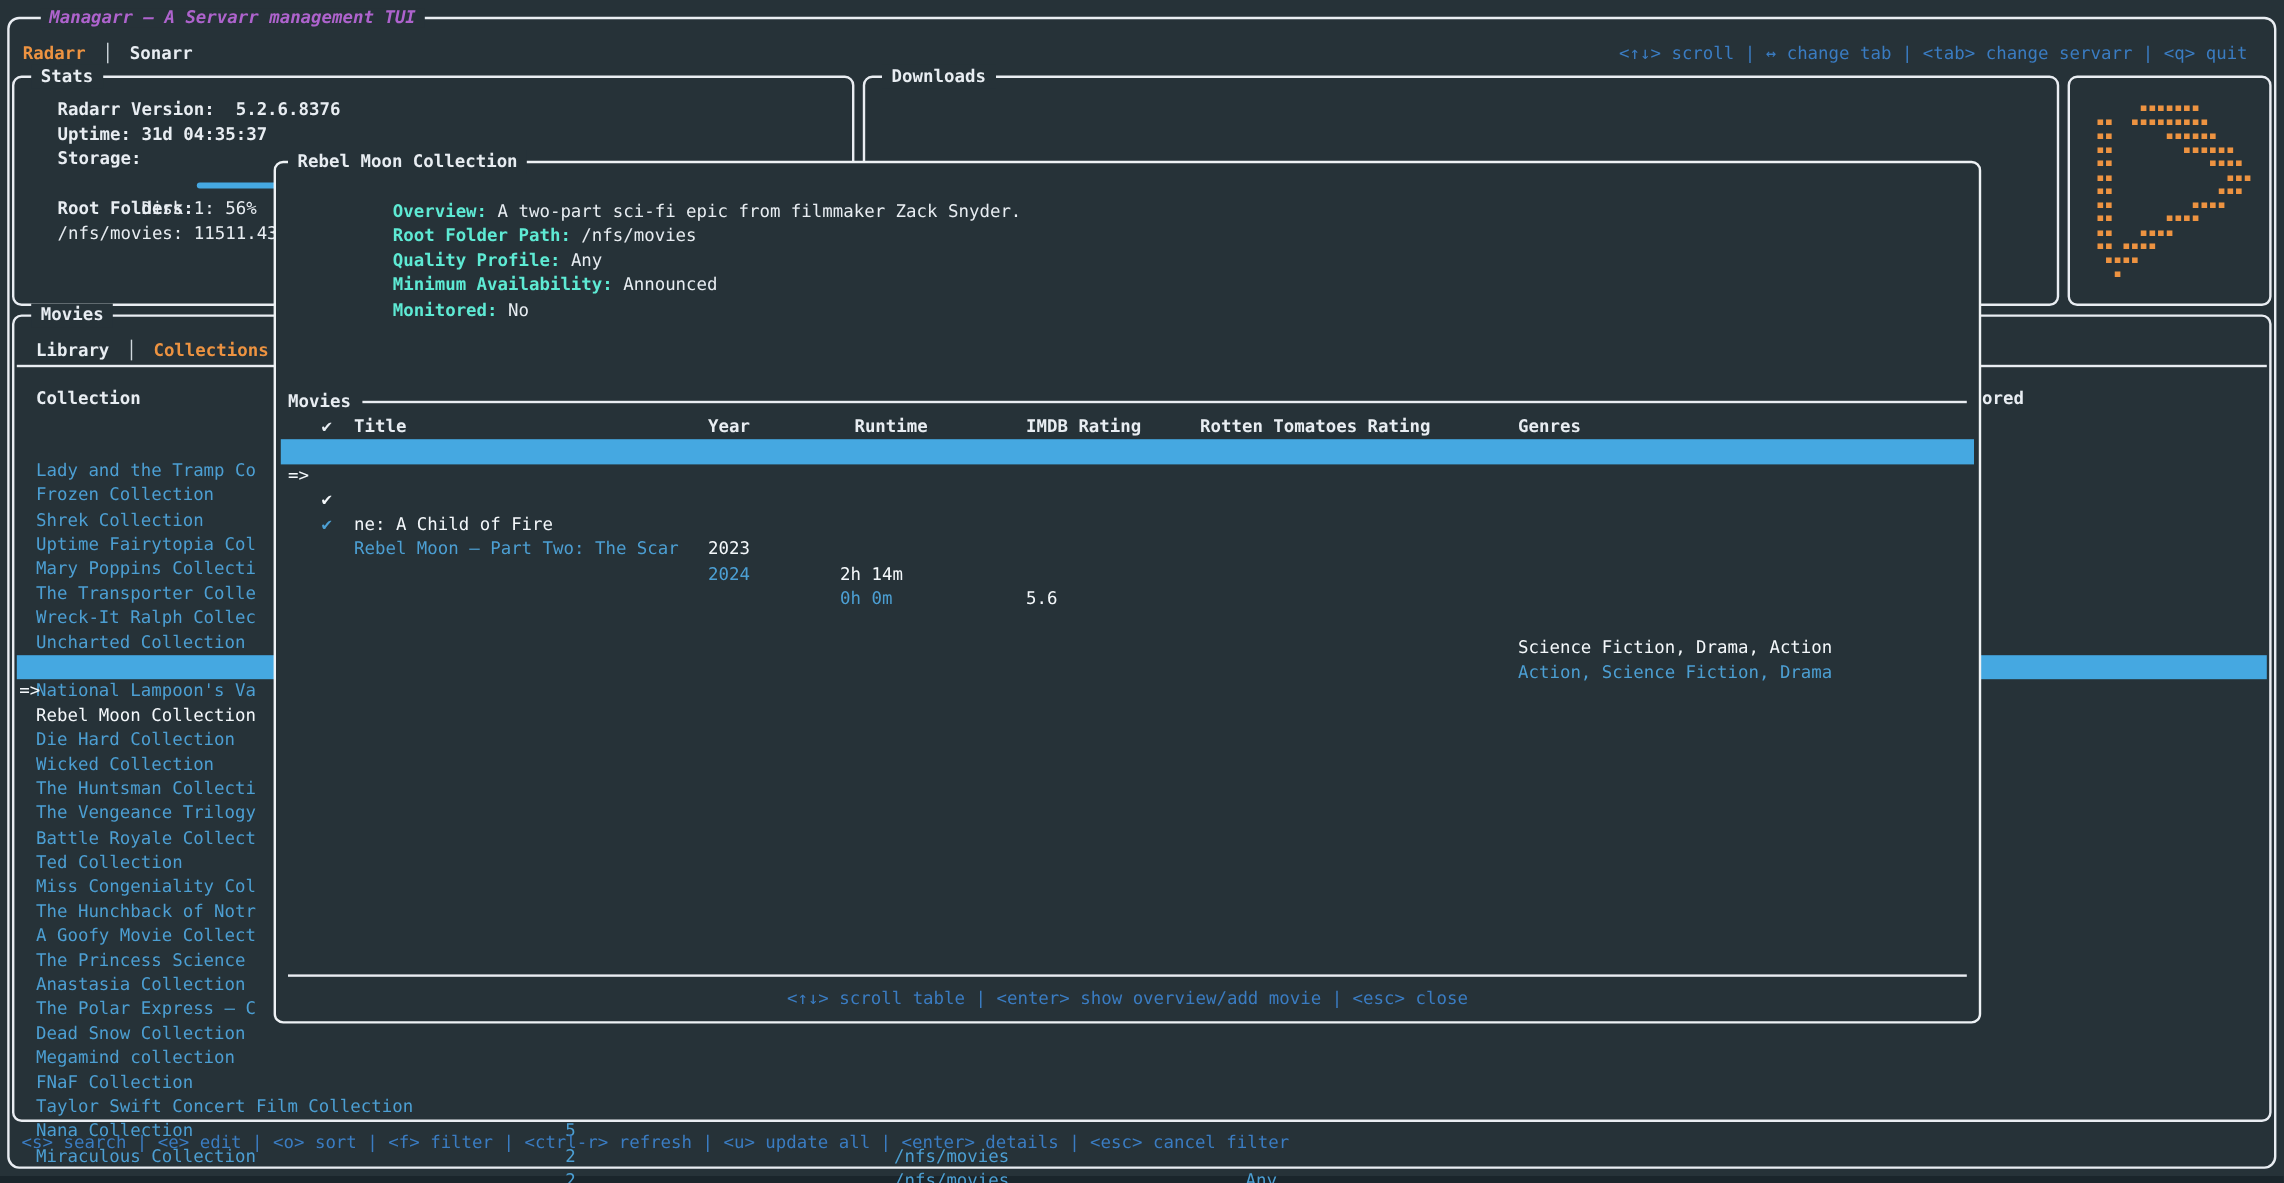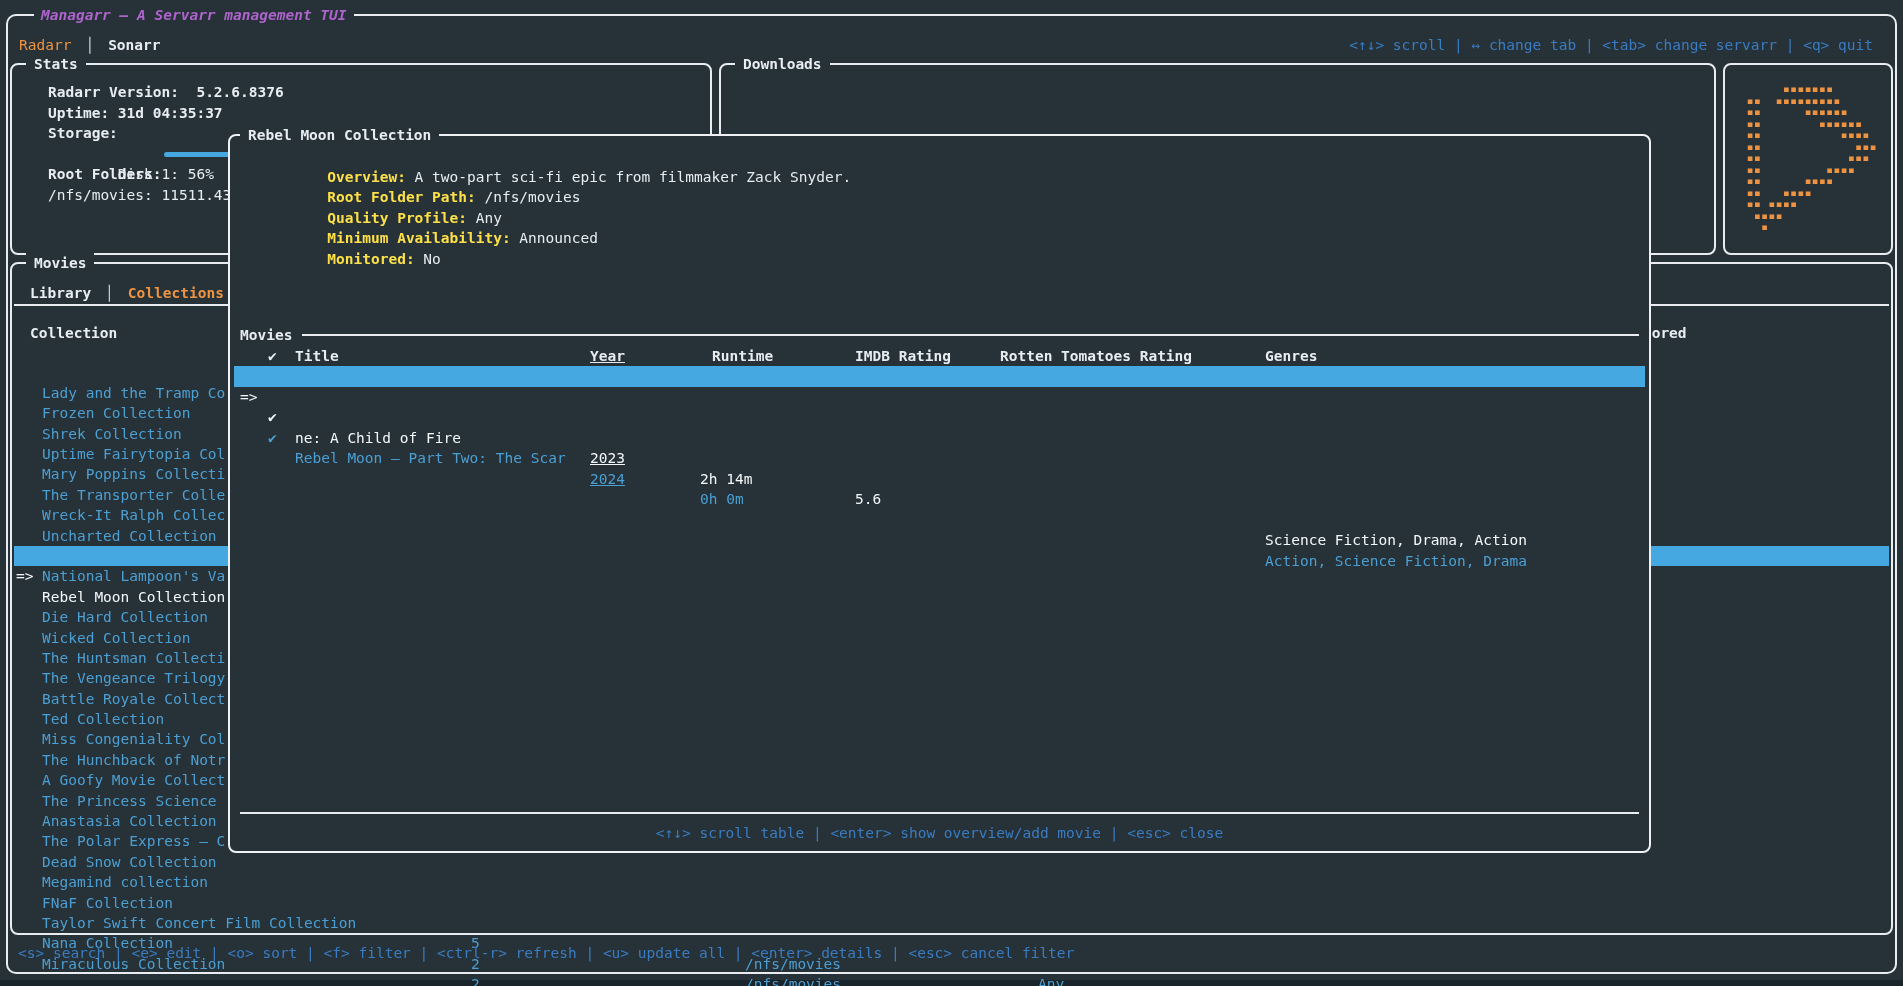--- a/index.html
+++ b/index.html
@@ -7,21 +7,21 @@
   body { font-family:"DejaVu Sans Mono", monospace; font-size:14.5px; color:#e8edf2; }
   .screen { position:absolute; inset:0; width:1903px; height:986px; background:#263238; }
 
   .app-frame { position:absolute; left:6px; top:14px; width:1891px; height:960px;
                border:2px solid #e9edf2; border-radius:10px; z-index:0; }
   .masked { background:#263238; padding:0 7px; }
 
   .app-title { position:absolute; left:34px; top:5px; height:20px; line-height:20px;
                color:#ae63cd; font-weight:bold; font-style:italic; z-index:2; }
   .tabs-row { position:absolute; left:19px; top:35px; height:20px; line-height:20px; z-index:2; white-space:pre; }
-  .tab-radarr { color:#ed9341; font-weight:normal; }
+  .tab-radarr { color:#ed9341; font-weight:bold; }
   .tab-sonarr { color:#e8edf2; font-weight:bold; }
   .tab-sep { color:#cfd8dd; padding:0 14px; font-weight:normal; }
   .top-keybinds { position:absolute; right:30px; top:35px; height:20px; line-height:20px;
                   color:#3a7cc2; z-index:2; white-space:pre; }
 
   .panel { position:absolute; border:2px solid #e9edf2; border-radius:8px; background:#263238; }
   .panel-title { position:absolute; top:-11px; left:14px; height:20px; line-height:20px;
                  font-weight:bold; color:#e8edf2; background:#263238; padding:0 8px; white-space:pre; }
 
   #stats-panel    { left:10px;   top:63px;  width:702px;  height:192px; z-index:1; }
@@ -48,47 +48,47 @@
   .mv-tab-library { color:#e8edf2; font-weight:bold; }
   .mv-tab-collections { color:#ed9341; font-weight:bold; }
   .mv-tab-line { position:absolute; left:2px; right:2px; top:40px; border-top:2px solid #e9edf2; }
   .mv-header { position:absolute; left:2px; right:2px; top:59px; height:20px; line-height:20px; }
   .mv-header .h-collection { position:absolute; left:16px; font-weight:bold; }
   .mv-header .h-monitored  { position:absolute; left:1594px; font-weight:bold; }
   .bg-rows { position:absolute; left:2px; right:2px; top:78px; }
   .bg-row { position:relative; height:20.4px; line-height:20.4px; color:#4c9fd3; white-space:pre; }
   .bg-row span { position:absolute; }
   .bg-row .c-marker { left:2px; }
-  .bg-row .c-name   { left:16px;margin-left:12px; }
+  .bg-row .c-name   { left:16px; }
   .bg-row .c-count  { left:457px; }
   .bg-row .c-root   { left:731px; }
   .bg-row .c-profile{ left:1024px; }
   .bg-row .c-add    { left:1311px; }
   .bg-row .c-mon    { left:1594px; }
   .bg-row.selected { background:#45a8e1; color:#f4f8fb; }
 
   #modal { position:absolute; left:228px; top:134px; width:1423px; height:719px;
            border:2px solid #eef2f5; border-radius:8px; background:#263238; z-index:10; }
   #modal .panel-title { left:10px; }
   .modal-fields { position:absolute; left:10px; top:10px; }
-  .field-label { color:#fde047; font-weight:bold; }
+  .field-label { color:#5eead4; font-weight:bold; }
   .modal-sub { position:absolute; left:10px; right:10px; top:189px; height:20px; line-height:20px;
                display:flex; align-items:center; }
   .modal-sub .sub-title { font-weight:bold; padding-right:10px; white-space:pre; }
   .modal-sub .sub-line { flex:1; border-top:2px solid #e9edf2; }
   .mtable-header { position:absolute; left:14px; right:14px; top:210px; height:20px; line-height:20px; font-weight:bold; }
   .mtable-header span { position:absolute; }
   .mtable-rows { position:absolute; left:4px; right:4px; top:230px; }
   .m-row { position:relative; height:20.5px; line-height:20.5px; color:#4c9fd3; white-space:pre; }
   .m-row span { position:absolute; }
   .m-row.selected { background:#45a8e1; color:#f4f8fb; }
   .mc-marker { left:6px; }
   .mc-check  { left:34px; }
   .mc-title  { left:61px; }
-  .mc-year   { left:356px;text-decoration:underline; }
+  .mc-year   { left:356px; }
   .mc-runtime{ left:466px; }
   .mc-imdb   { left:621px; }
   .mc-rt     { left:766px; }
   .mc-genres { left:1031px; }
   .mtable-header .mc-check{left:24px;} .mtable-header .mc-title{left:51px;}
   .mtable-header .mc-year{left:346px;} .mtable-header .mc-runtime{left:456px;padding-left:12px;}
   .mtable-header .mc-imdb{left:611px;} .mtable-header .mc-rt{left:756px;}
   .mtable-header .mc-genres{left:1021px;}
   .modal-foot-line { position:absolute; left:10px; right:10px; top:676px; border-top:2px solid #e9edf2; }
   .modal-footer { position:absolute; left:0; right:0; top:687px; height:20px; line-height:20px;

